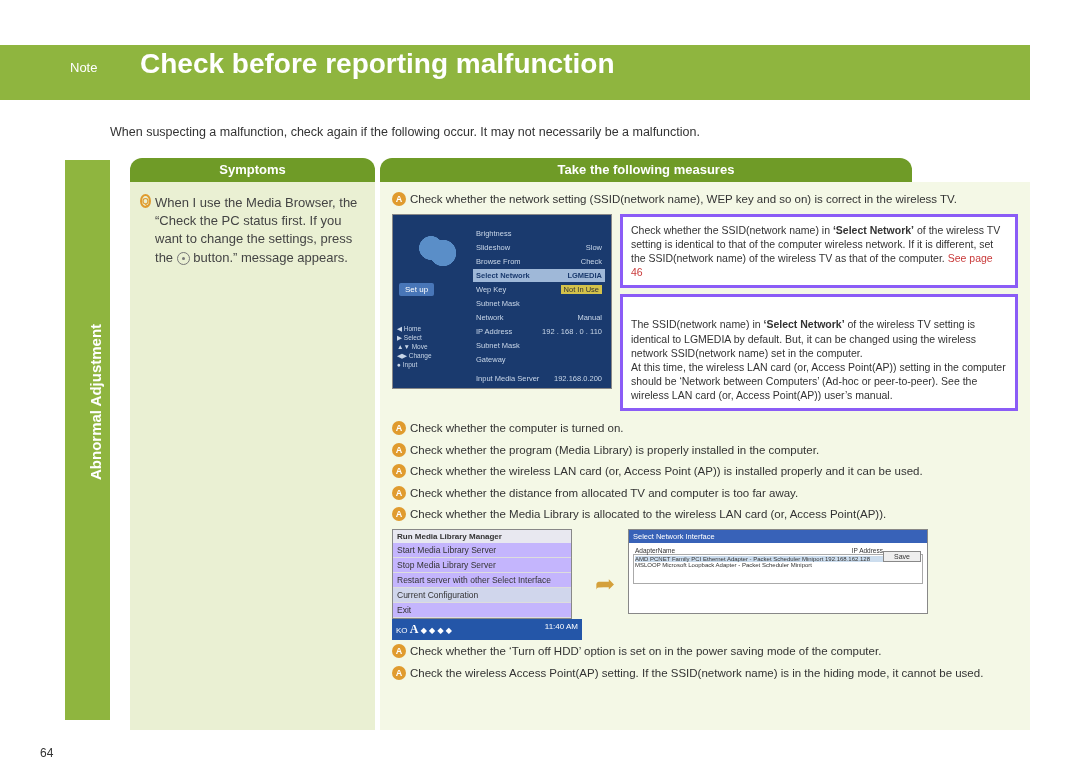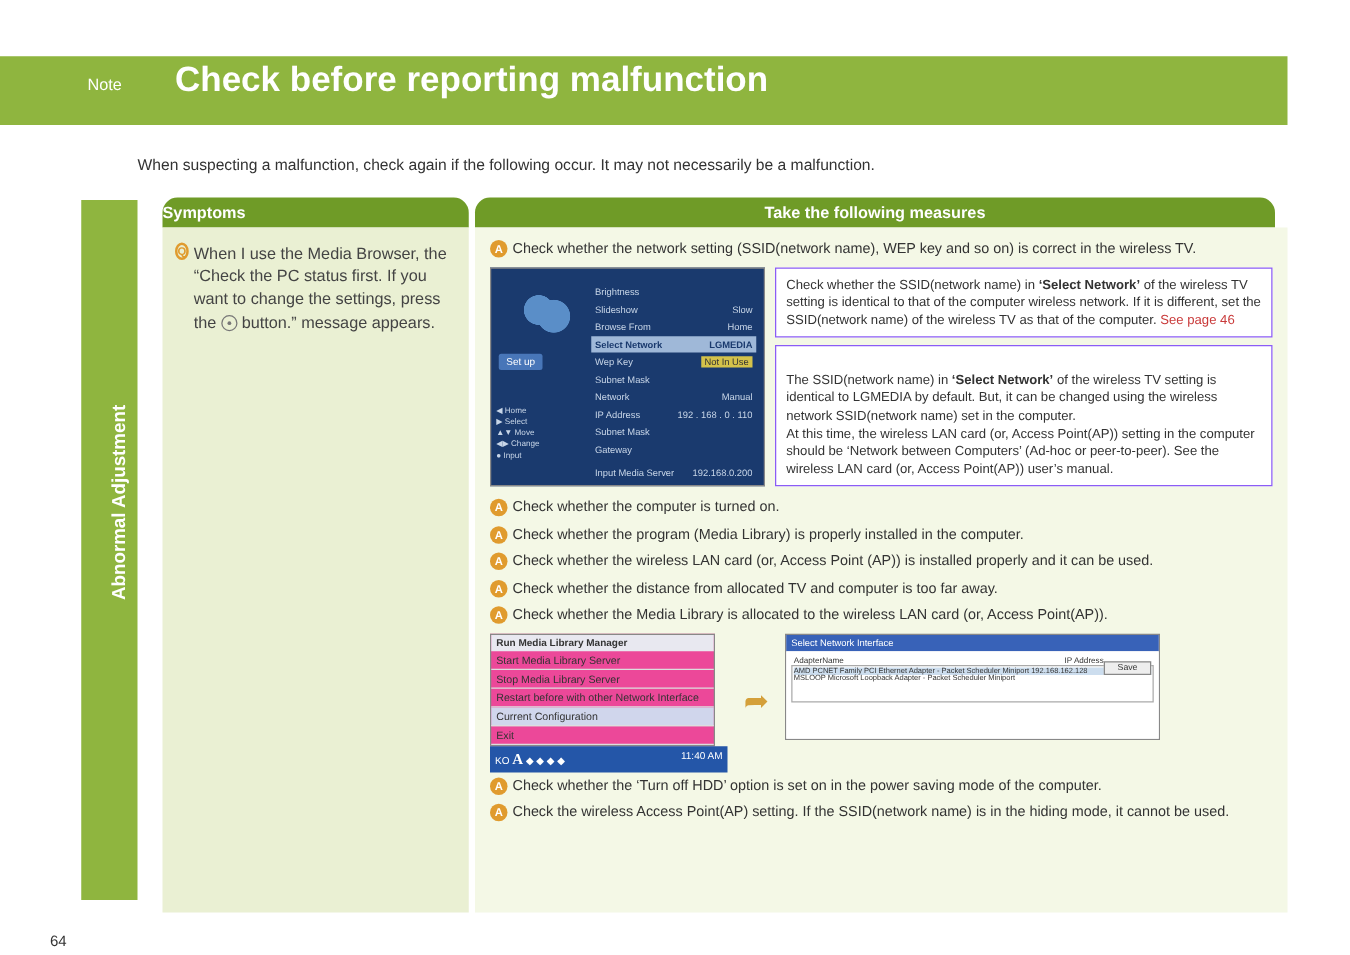--- a/index.html
+++ b/index.html
@@ -3,43 +3,43 @@
 <meta charset="utf-8">
 <style>
 *{box-sizing:border-box;margin:0;padding:0}
 body{font-family:Arial,Helvetica,sans-serif;background:#fff;width:1080px;height:764px;position:relative;font-size:12px;color:#333}
 .header-band{position:absolute;top:45px;left:0;right:50px;height:55px;background:#8fb53f}
 .note-label{position:absolute;top:60px;left:70px;color:#fff;font-size:13px}
 .title{position:absolute;top:48px;left:140px;color:#fff;font-size:28px;font-weight:bold}
 .intro{position:absolute;top:125px;left:110px;font-size:12.5px}
 .left-sidebar{position:absolute;top:160px;left:65px;width:45px;height:560px;background:#8fb53f}
 .vertical-label{position:absolute;top:380px;left:67px;transform:rotate(-90deg);transform-origin:left top;color:#fff;font-size:15px;font-weight:bold;width:200px;white-space:nowrap;left:87px;top:480px}
-.symp-header{position:absolute;top:158px;left:130px;width:245px;height:24px;background:#6f9b27;border-radius:12px 12px 0 0;color:#fff;font-weight:bold;font-size:13px;line-height:24px}
-.meas-header{position:absolute;top:158px;left:380px;width:640px;height:24px;background:#6f9b27;border-radius:12px 12px 0 0;text-align:center;color:#fff;font-weight:bold;font-size:13px;line-height:24px}
+.symp-header{position:absolute;top:158px;left:130px;width:245px;height:24px;background:#6f9b27;border-radius:12px 12px 0 0;text-align:center;color:#fff;font-weight:bold;font-size:13px;line-height:24px}
+.meas-header{position:absolute;top:158px;left:380px;width:532px;height:24px;background:#6f9b27;border-radius:12px 12px 0 0;text-align:center;color:#fff;font-weight:bold;font-size:13px;line-height:24px}
 .symp-body{position:absolute;top:182px;left:130px;width:245px;height:548px;background:#eaf0d3;padding:12px 10px}
 .meas-body{position:absolute;top:182px;left:380px;width:650px;height:548px;background:#f4f8e6;padding:10px 12px}
 .q-bullet{display:inline-block;width:14px;height:14px;border:2px solid #e09b2e;border-radius:50%;color:#e09b2e;font-size:9px;font-weight:bold;text-align:center;line-height:11px;margin-right:4px;vertical-align:top}
 .a-bullet{display:inline-block;width:14px;height:14px;background:#e09b2e;border-radius:50%;color:#fff;font-size:9px;font-weight:bold;text-align:center;line-height:14px;margin-right:4px;vertical-align:top;flex-shrink:0}
 .symp-text{font-size:13px;color:#444;line-height:1.4}
 .btn-icon{display:inline-block;width:13px;height:13px;border:1.5px solid #777;border-radius:50%;vertical-align:middle;position:relative}
 .btn-icon:after{content:"";position:absolute;width:3px;height:3px;background:#777;border-radius:50%;top:4px;left:4px}
 .meas-row{display:flex;margin-bottom:6px;font-size:11.5px;line-height:1.35}
 .meas-row .txt{flex:1}
-.note-box{border:1px solid #8b5cf6;background:#fff;padding:6px 8px;font-size:10.5px;line-height:1.35;margin-bottom:6px}
+.note-box{border:3px solid #8b5cf6;background:#fff;padding:6px 8px;font-size:10.5px;line-height:1.35;margin-bottom:6px}
 .red{color:#c93a3a}
 .img-row{display:flex;gap:8px;margin:4px 0}
 .tv-screenshot{width:220px;height:175px;background:#1a3a6e;border:1px solid #888;position:relative}
 .tv-gear{position:absolute;top:8px;left:8px;width:60px;height:50px;background:radial-gradient(circle,#5a8ec8 30%,transparent 31%),radial-gradient(circle at 70% 60%,#5a8ec8 25%,transparent 26%)}
 .tv-setup{position:absolute;top:68px;left:6px;background:#4876b8;color:#fff;font-size:8px;padding:2px 6px;border-radius:2px}
 .tv-menu{position:absolute;top:12px;left:80px;right:6px}
 .tv-item{display:flex;justify-content:space-between;font-size:7.5px;color:#c8d6e8;padding:2px 3px;margin-bottom:1px}
 .tv-item.sel{background:#9fb8d8;color:#1a3a6e;font-weight:bold}
 .tv-yellow{background:#d4c24a;color:#333;padding:0 3px}
 .tv-nav{position:absolute;bottom:18px;left:4px;font-size:6.5px;color:#c8d6e8;line-height:1.4}
-.context-menu{width:180px;border:1px solid #888;background:#ec4899;font-size:8.5px}
+.context-menu{width:180px;border:1px solid #888;background:#c4b5fd;font-size:8.5px}
 .ctx-head{background:#e8e8f0;padding:2px 4px;font-weight:bold;font-size:8px}
 .ctx-item{padding:2px 4px;border-bottom:1px solid #ddd}
 .ctx-item.sel{background:#d0d6ec}
 .taskbar{background:#2456a8;color:#fff;font-size:8px;padding:3px 4px;display:flex;justify-content:space-between;}
 .arrow-icon{width:30px;height:30px;color:#d4a03a;font-size:24px;align-self:center;text-align:center;line-height:30px}
 .dialog{width:300px;border:1px solid #888;background:#e8e8e8;font-size:7px}
 .dlg-title{background:#3862b8;color:#fff;padding:2px 4px;font-size:7.5px}
 .dlg-body{padding:4px;background:#fff;height:70px;position:relative}
 .dlg-list{border:1px solid #aaa;height:30px;font-size:6px;padding:1px}
 .dlg-btn{position:absolute;right:6px;top:8px;border:1px solid #888;background:#eee;padding:1px 10px;font-size:7px}
@@ -84,21 +84,21 @@
         <div class="tv-item">
             <span>Brightness</span>
             <span></span>
           </div>
         <div class="tv-item">
             <span>Slideshow</span>
             <span>Slow</span>
           </div>
         <div class="tv-item">
             <span>Browse From</span>
-            <span>Home</span>
+            <span>Check</span>
           </div>
         <div class="tv-item sel">
             <span>Select Network</span>
             <span>LGMEDIA</span>
           </div>
         <div class="tv-item">
             <span>Wep Key</span>
             <span class="tv-yellow">Not In Use</span>
           </div>
         <div class="tv-item">
@@ -163,21 +163,21 @@
       <span class="a-bullet">A</span>
       <span class="txt">Check whether the Media Library is allocated to the wireless LAN card (or, Access Point(AP)).</span>
     </div>
 
   <div class="img-row" style="align-items:flex-start">
     <div style="width:190px">
       <div class="context-menu">
         <div class="ctx-head">Run Media Library Manager</div>
         <div class="ctx-item">Start Media Library Server</div>
         <div class="ctx-item">Stop Media Library Server</div>
-        <div class="ctx-item">Restart before with other Network Interface</div>
+        <div class="ctx-item">Restart server with other Select Interface</div>
         <div class="ctx-item sel">Current Configuration</div>
         <div class="ctx-item">Exit</div>
       </div>
       <div class="taskbar">
         <span><span>KO</span> <b style="font-family:serif;font-size:12px">A</b> <span>◆ ◆ ◆ ◆</span></span>
         <span>11:40 AM</span>
       </div>
     </div>
     <div class="arrow-icon">➦</div>
     <div style="flex:1">

